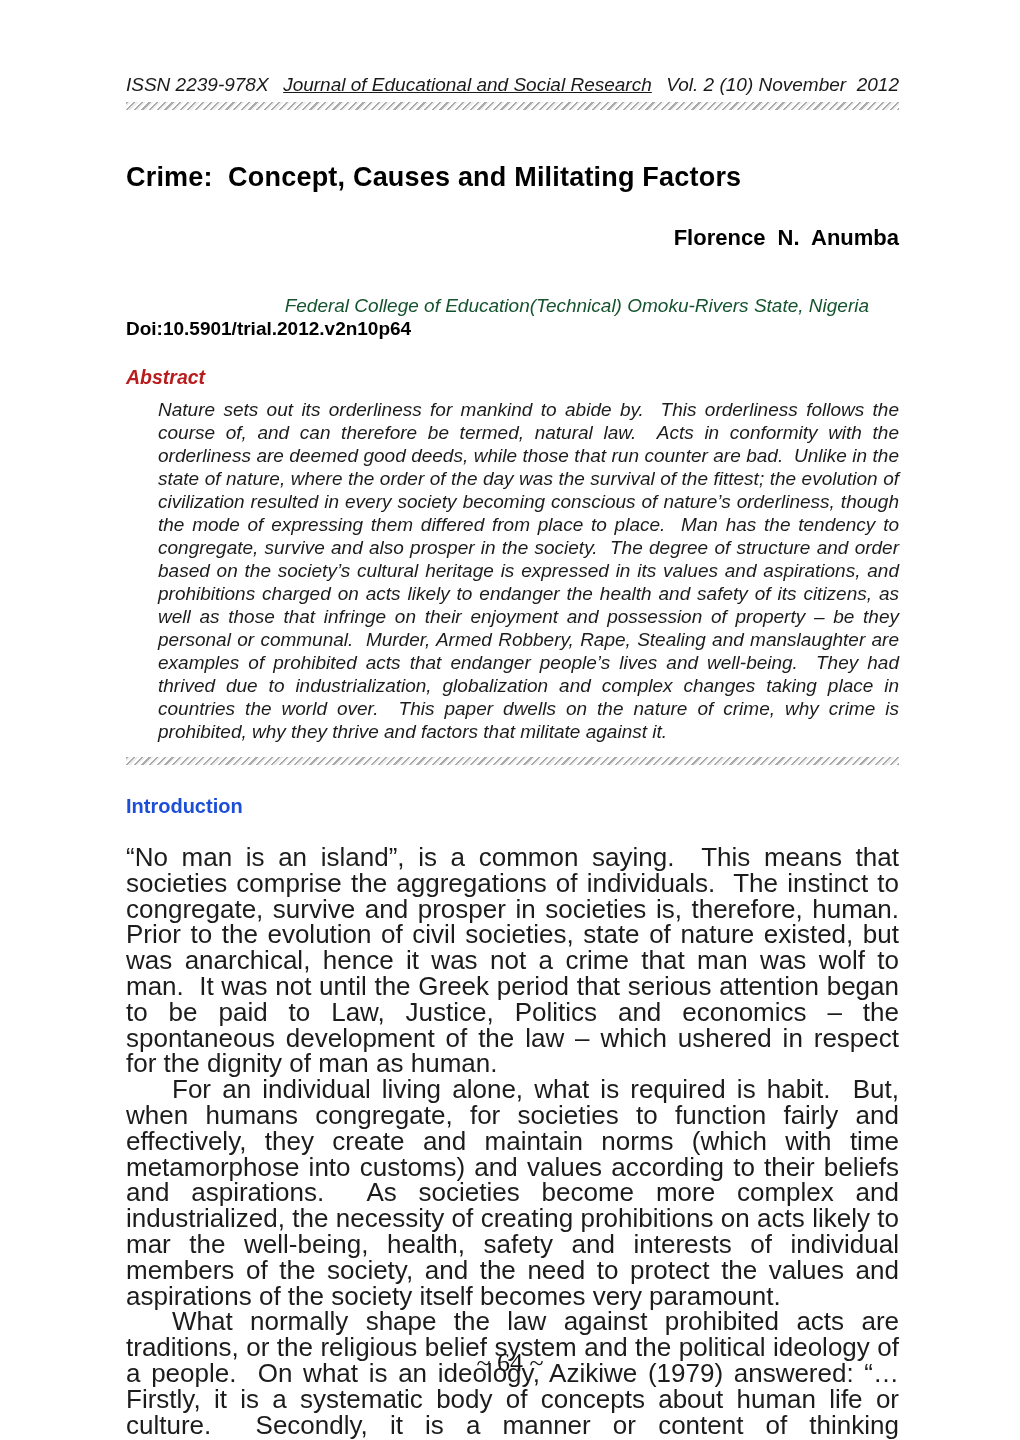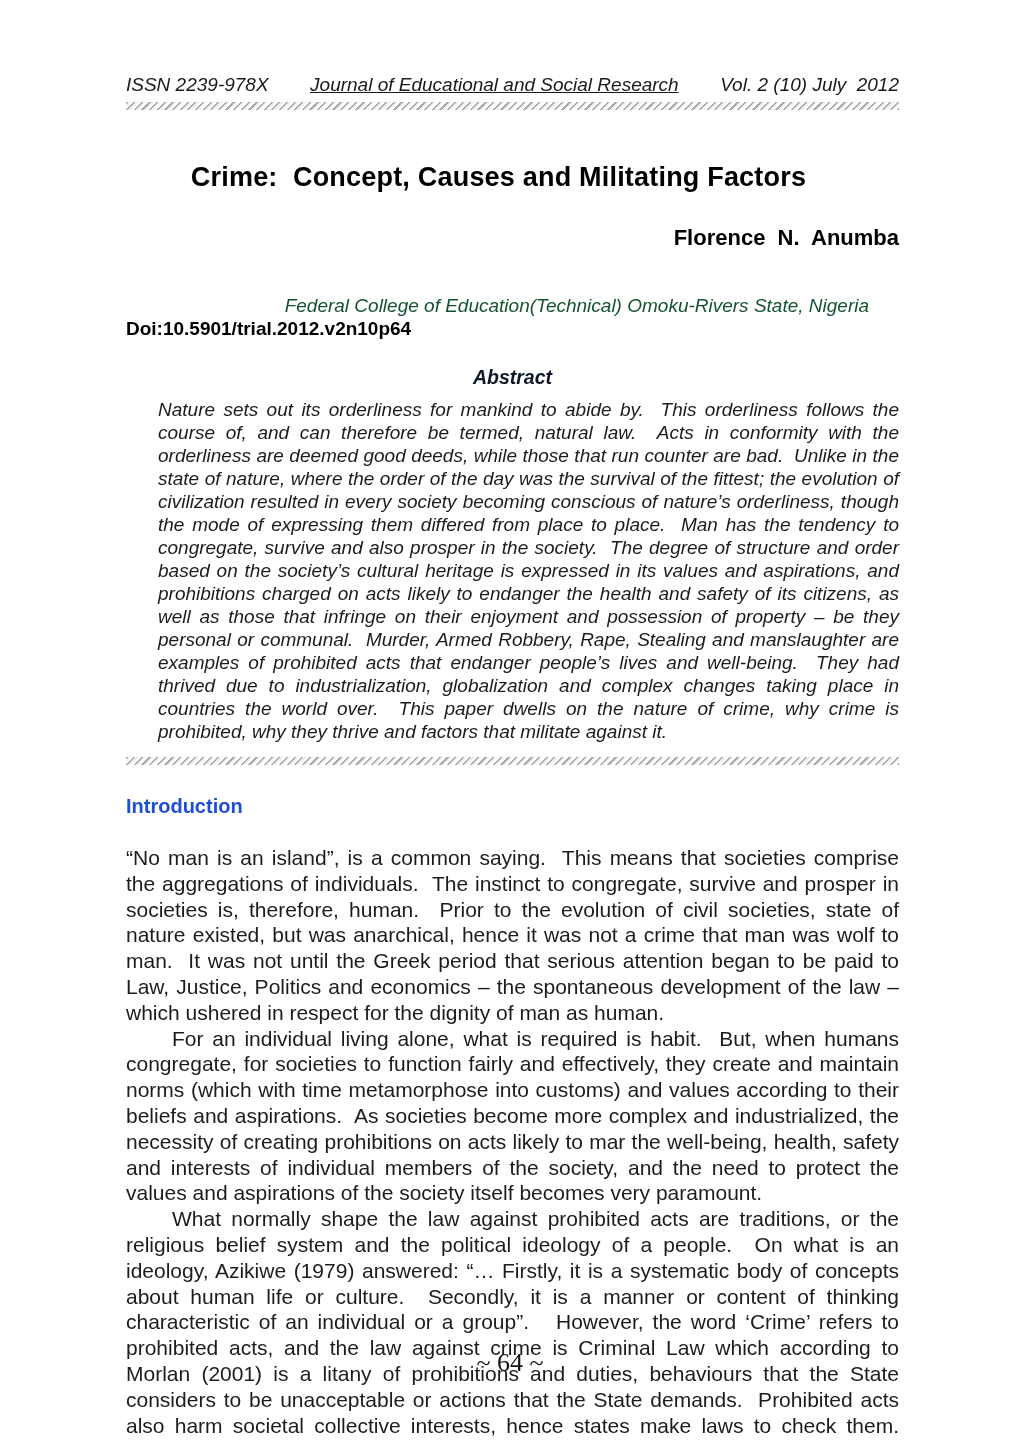--- a/index.html
+++ b/index.html
@@ -39,21 +39,21 @@
       135deg,
       #ababab 0px, #ababab 1.6px,
       #ececec 1.6px, #ececec 3.1px,
       #ffffff 3.1px, #ffffff 5.4px
     );
   }
   .hatch.second { margin-top: 14px; }
 
   .title {
     margin-top: 52px;
-    text-align: center;
+    text-align: left;
     padding-right: 28px;
     font-size: 27px;
     font-weight: 700;
     color: #000000;
     white-space: pre-wrap;
     letter-spacing: 0.2px;
   }
 
   .author {
     margin-top: 32px;
@@ -79,22 +79,21 @@
     font-weight: 700;
     font-size: 19px;
     color: #000000;
   }
 
   .abstract-heading {
     margin-top: 26px;
     font-weight: 700;
     font-style: italic;
     font-size: 19.5px;
-    color: #0f172a;
-    text-align: center;
+    color: #b91c1c;
   }
 
   .abstract-body {
     margin: 9px 0 0 32px;
     font-style: italic;
     font-size: 19px;
     line-height: 23px;
     text-align: justify;
     color: #1c1c1c;
     white-space: pre-wrap;
@@ -102,21 +101,21 @@
 
   .section-heading {
     margin: 30px 0 0 0;
     font-size: 20px;
     font-weight: 700;
     color: #1d4ed8;
   }
 
   .body-para {
     margin: 0;
-    font-size: 21px;
+    font-size: 26px;
     line-height: 25.8px;
     text-align: justify;
     color: #1c1c1c;
     white-space: pre-wrap;
   }
   .body-para.first { margin-top: 27px; }
   .body-para.indented { text-indent: 46px; }
 
   .footer-page-number {
     position: absolute;
@@ -130,21 +129,21 @@
   }
 </style>
 </head>
 <body>
 
 <div class="page">
 
   <div class="header">
     <span class="left">ISSN 2239-978X</span>
     <span class="mid">Journal of Educational and Social Research</span>
-    <span class="right">Vol. 2 (10) July  2012</span>
+    <span class="right">Vol. 2 (10) November  2012</span>
   </div>
 
   <div class="hatch"></div>
 
   <h1 class="title" style="margin-bottom:0;">Crime:  Concept, Causes and Militating Factors</h1>
 
   <div class="author">Florence  N.  Anumba</div>
 
   <div class="affiliation">Federal College of Education(Technical) Omoku-Rivers State, Nigeria</div>
 

